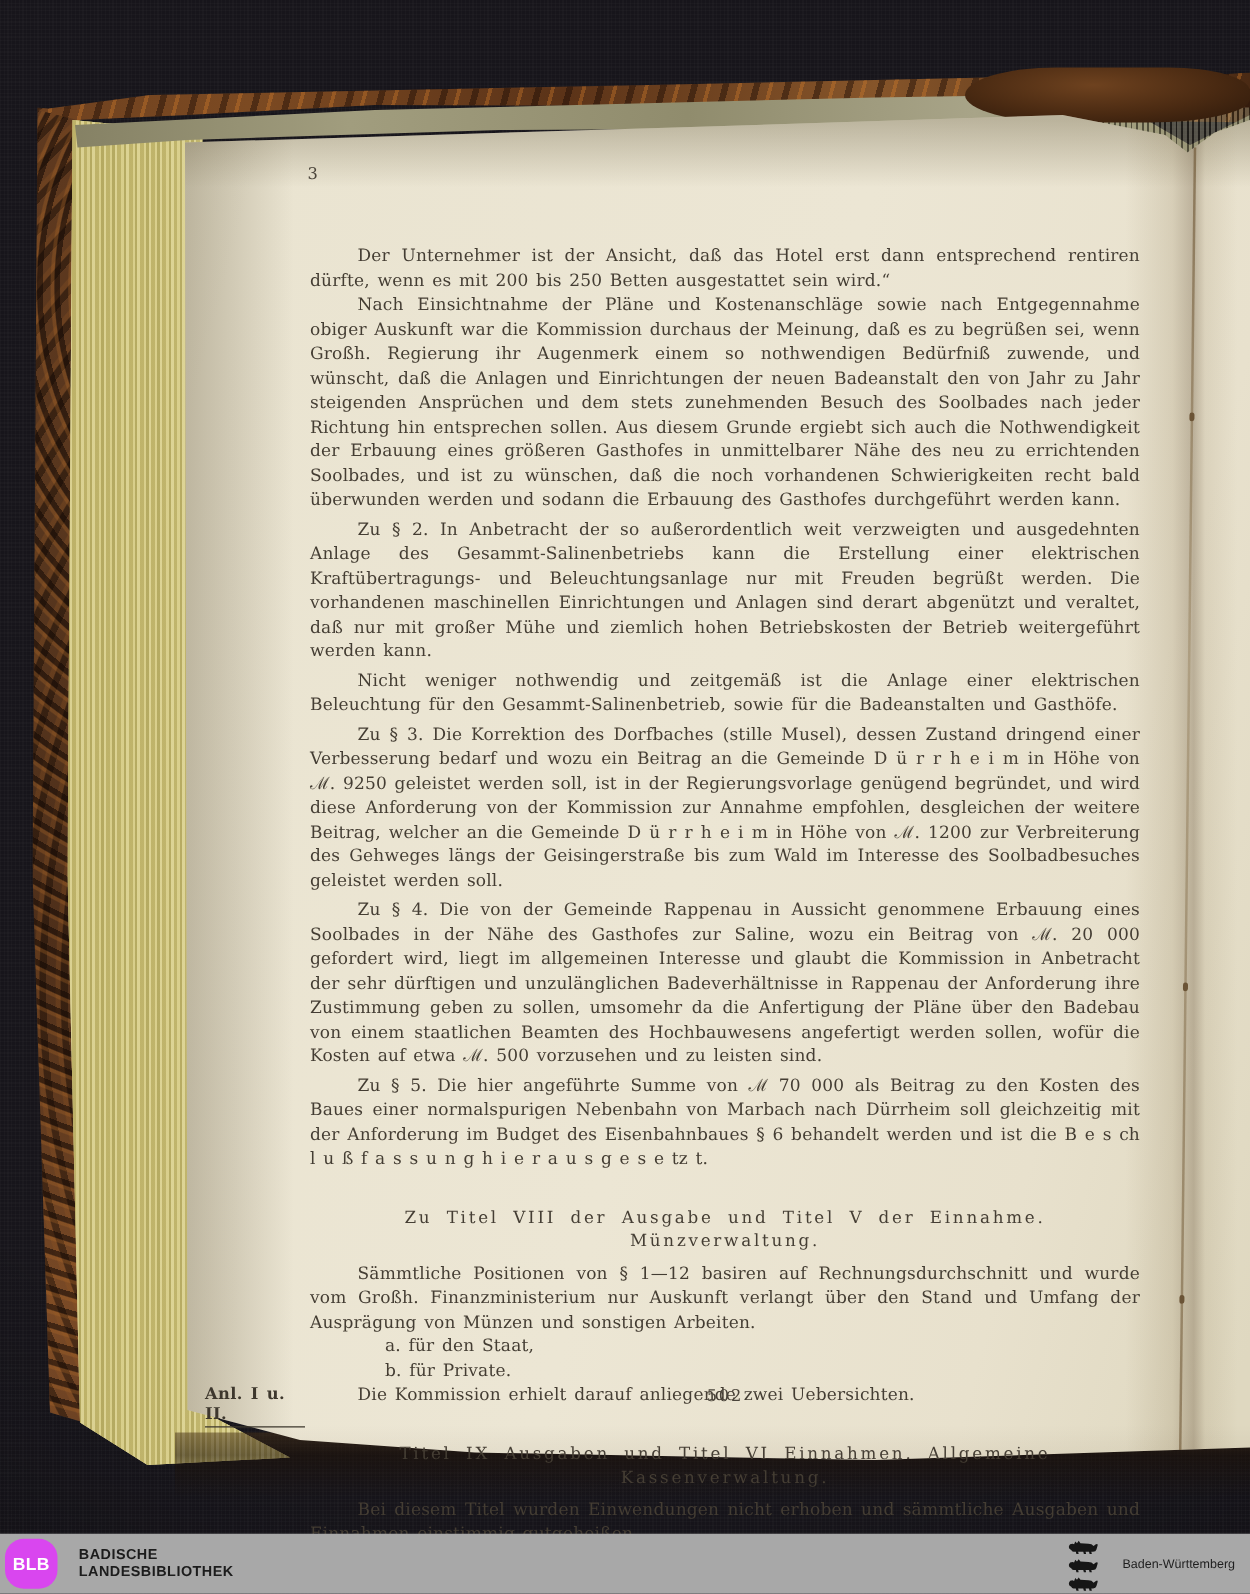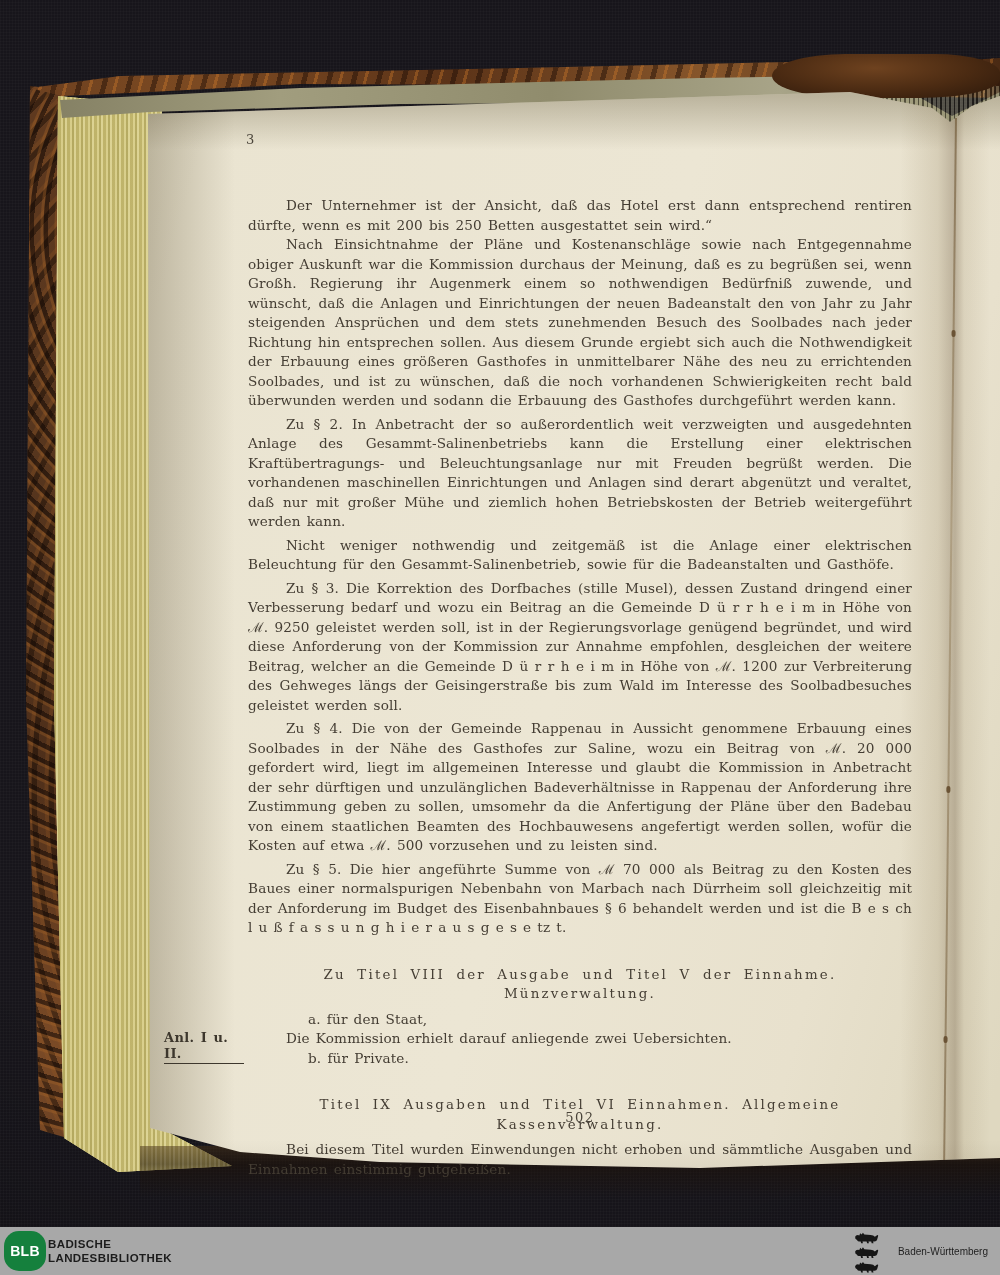--- a/index.html
+++ b/index.html
@@ -96,24 +96,24 @@
   }
   .folio-bottom{left:248px;top:1110px;width:664px;text-align:center;font-size:13px;color:#4a443a;letter-spacing:1.5px;}
 
   
   .footer-bar{
     left:0;top:1227px;width:1000px;height:48px;background:#a8a8a8;
     display:flex;align-items:center;font-family:"Liberation Sans", sans-serif;
   }
   .blb-logo{
     width:42px;height:40px;margin-left:4px;border-radius:15px 15px 15px 15px;
-    background:#15803d;display:flex;align-items:center;justify-content:center;flex:0 0 auto;
+    background:#d946ef;display:flex;align-items:center;justify-content:center;flex:0 0 auto;
   }
   .blb-logo span{color:#ffffff;font-weight:bold;font-size:14px;letter-spacing:0.3px;}
-  .lib-name{margin-left:2px;color:#1c1c1c;font-weight:bold;font-size:11.5px;line-height:14.5px;letter-spacing:0.4px;}
+  .lib-name{margin-left:17px;color:#1c1c1c;font-weight:bold;font-size:11.5px;line-height:14.5px;letter-spacing:0.4px;}
   .footer-spacer{flex:1 1 auto;}
   .bw-group{display:flex;align-items:center;margin-right:12px;}
   .bw-lions{width:42px;height:44px;flex:0 0 auto;}
   .bw-label{margin-left:9px;color:#1f1f1f;font-size:10px;font-weight:500;}
 </style>
 </head>
 <body>
 
 <div class="stage">
 
@@ -136,26 +136,27 @@
 
   <div class="abs text-block">
     <p class="para">Der Unternehmer ist der Ansicht, daß das Hotel erst dann entsprechend rentiren dürfte, wenn es mit 200 bis 250 Betten ausgestattet sein wird.“</p>
     <p class="para">Nach Einsichtnahme der Pläne und Kostenanschläge sowie nach Entgegennahme obiger Auskunft war die Kommission durchaus der Meinung, daß es zu begrüßen sei, wenn Großh. Regierung ihr Augenmerk einem so nothwendigen Bedürfniß zuwende, und wünscht, daß die Anlagen und Einrichtungen der neuen Badeanstalt den von Jahr zu Jahr steigenden Ansprüchen und dem stets zunehmenden Besuch des Soolbades nach jeder Richtung hin entsprechen sollen. Aus diesem Grunde ergiebt sich auch die Nothwendigkeit der Erbauung eines größeren Gasthofes in unmittelbarer Nähe des neu zu errichtenden Soolbades, und ist zu wünschen, daß die noch vorhandenen Schwierigkeiten recht bald überwunden werden und sodann die Erbauung des Gasthofes durchgeführt werden kann.</p>
     <p class="para gap">Zu § 2. In Anbetracht der so außerordentlich weit verzweigten und ausgedehnten Anlage des Gesammt-Salinenbetriebs kann die Erstellung einer elektrischen Kraftübertragungs- und Beleuchtungsanlage nur mit Freuden begrüßt werden. Die vorhandenen maschinellen Einrichtungen und Anlagen sind derart abgenützt und veraltet, daß nur mit großer Mühe und ziemlich hohen Betriebskosten der Betrieb weitergeführt werden kann.</p>
     <p class="para gap">Nicht weniger nothwendig und zeitgemäß ist die Anlage einer elektrischen Beleuchtung für den Gesammt-Salinenbetrieb, sowie für die Badeanstalten und Gasthöfe.</p>
     <p class="para gap">Zu § 3. Die Korrektion des Dorfbaches (stille Musel), dessen Zustand dringend einer Verbesserung bedarf und wozu ein Beitrag an die Gemeinde D ü r r h e i m in Höhe von ℳ. 9250 geleistet werden soll, ist in der Regierungsvorlage genügend begründet, und wird diese Anforderung von der Kommission zur Annahme empfohlen, desgleichen der weitere Beitrag, welcher an die Gemeinde D ü r r h e i m in Höhe von ℳ. 1200 zur Verbreiterung des Gehweges längs der Geisingerstraße bis zum Wald im Interesse des Soolbadbesuches geleistet werden soll.</p>
     <p class="para gap">Zu § 4. Die von der Gemeinde Rappenau in Aussicht genommene Erbauung eines Soolbades in der Nähe des Gasthofes zur Saline, wozu ein Beitrag von ℳ. 20 000 gefordert wird, liegt im allgemeinen Interesse und glaubt die Kommission in Anbetracht der sehr dürftigen und unzulänglichen Badeverhältnisse in Rappenau der Anforderung ihre Zustimmung geben zu sollen, umsomehr da die Anfertigung der Pläne über den Badebau von einem staatlichen Beamten des Hochbauwesens angefertigt werden sollen, wofür die Kosten auf etwa ℳ. 500 vorzusehen und zu leisten sind.</p>
     <p class="para gap">Zu § 5. Die hier angeführte Summe von ℳ 70 000 als Beitrag zu den Kosten des Baues einer normalspurigen Nebenbahn von Marbach nach Dürrheim soll gleichzeitig mit der Anforderung im Budget des Eisenbahnbaues § 6 behandelt werden und ist die B e s ch l u ß f a s s u n g h i e r a u s g e s e tz t.</p>
     <p class="para heading">Zu Titel VIII der Ausgabe und Titel V der Einnahme. Münzverwaltung.</p>
+    <p class="para">Sämmtliche Positionen von § 1—12 basiren auf Rechnungsdurchschnitt und wurde vom Großh. Finanzministerium nur Auskunft verlangt über den Stand und Umfang der Ausprägung von Münzen und sonstigen Arbeiten.</p>
     <p class="para list-item">a. für den Staat,</p>
+    <p class="para list-item">b. für Private.</p>
     <p class="para note-holder">
       <span class="margin-note">Anl. I u. II.</span>
       <span>Die Kommission erhielt darauf anliegende zwei Uebersichten.</span>
     </p>
-    <p class="para list-item">b. für Private.</p>
     <p class="para heading">Titel IX Ausgaben und Titel VI Einnahmen. Allgemeine Kassenverwaltung.</p>
     <p class="para">Bei diesem Titel wurden Einwendungen nicht erhoben und sämmtliche Ausgaben und Einnahmen einstimmig gutgeheißen.</p>
   </div>
 
   <div class="abs folio-bottom">502</div>
 
   <div class="abs footer-bar">
     <div class="blb-logo">
       <span>BLB</span>
     </div>

